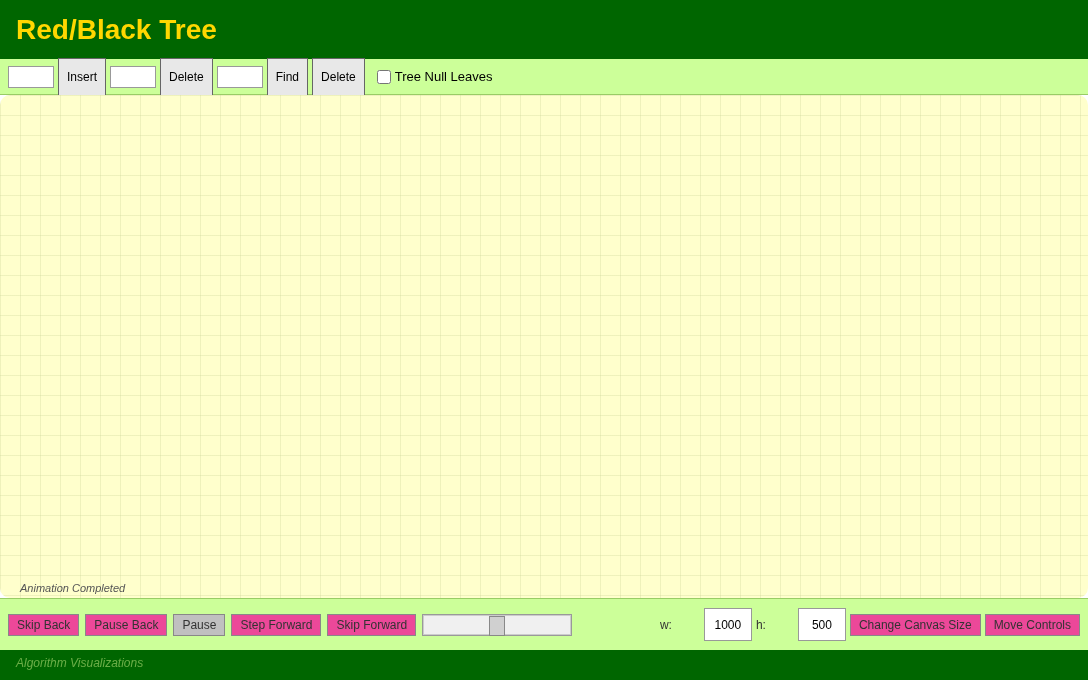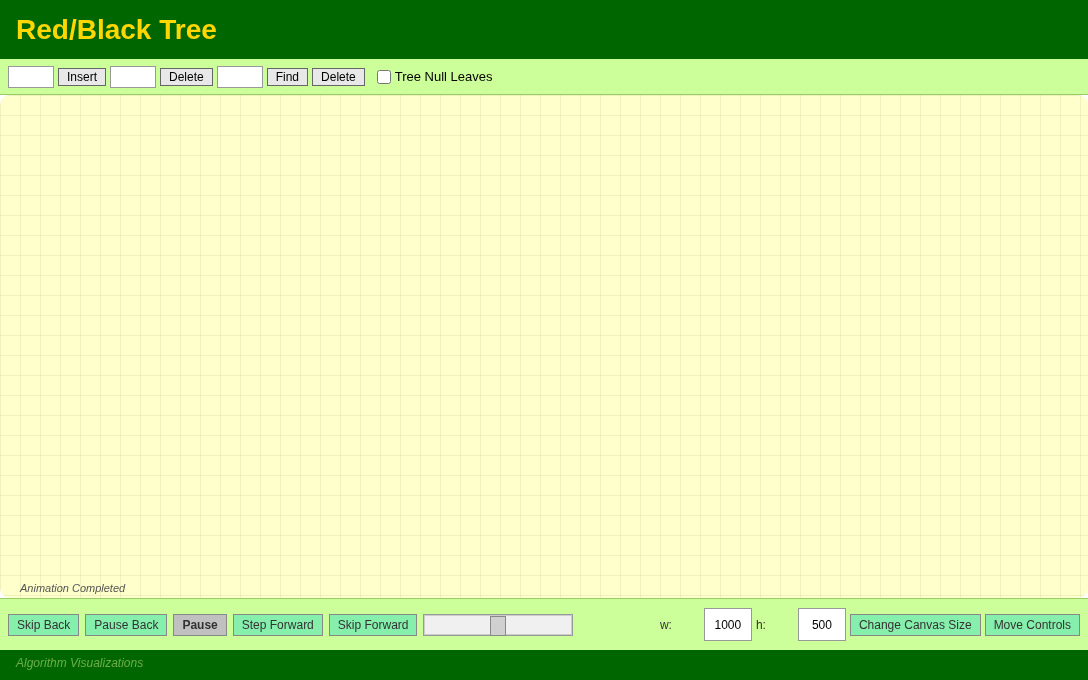--- a/index.html
+++ b/index.html
@@ -46,21 +46,21 @@
     #toolbar input[type="text"] {
       width: 48px;
       height: 22px;
       border: 1px solid #999;
       background: #fff;
       font-size: 12px;
       padding: 2px 4px;
     }
 
     #toolbar button {
-      height: 18px;
+      height: 38px;
       padding: 0 8px;
       font-size: 12px;
       border: 1px solid #666;
       background: #E8E8E8;
       cursor: pointer;
       color: #000;
     }
 
     #toolbar label {
       display: flex;
@@ -117,28 +117,28 @@
       align-items: center;
       gap: 6px;
       width: 100%;
     }
 
     #bottom-bar button {
       height: 22px;
       padding: 0 8px;
       font-size: 12px;
       border: 1px solid #888;
-      background: #86efac;
+      background: #ec4899;
       cursor: pointer;
       color: #333;
     }
 
     #pause-btn {
       background: #C0C0C0 !important;
-      font-weight: bold;
+      font-weight: normal;
     }
 
     #speed-slider {
       width: 150px;
       height: 22px;
       background: #fff;
       border: 1px solid #999;
       cursor: pointer;
       -webkit-appearance: none;
       appearance: none;

